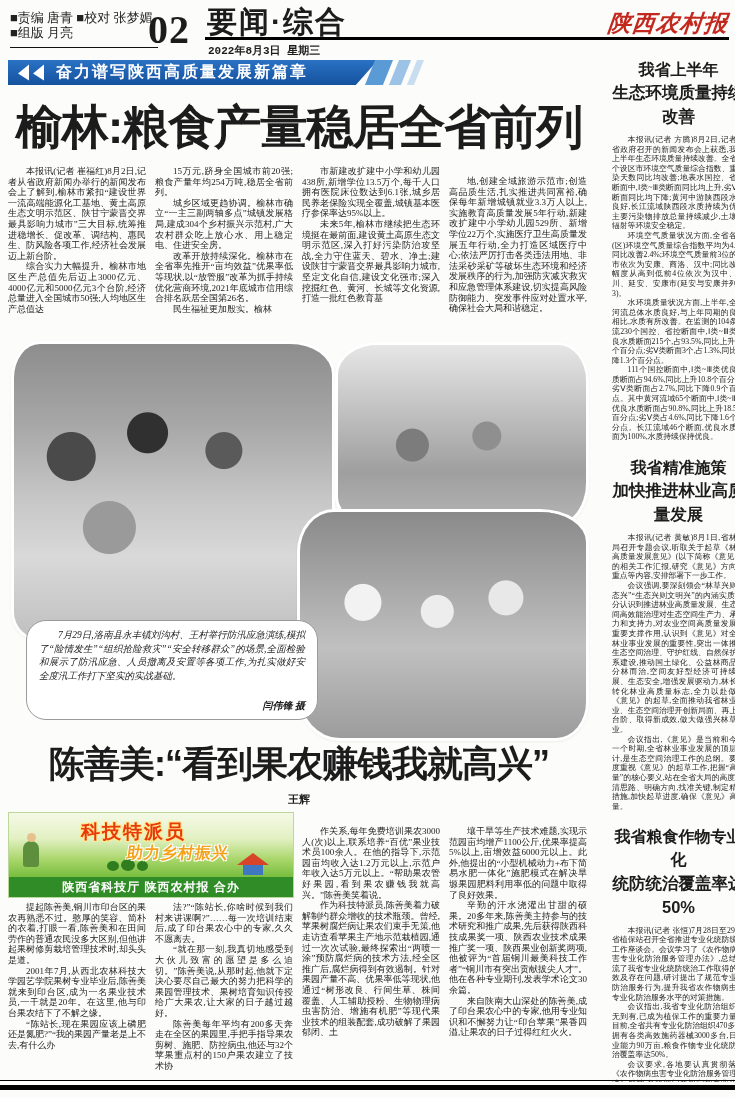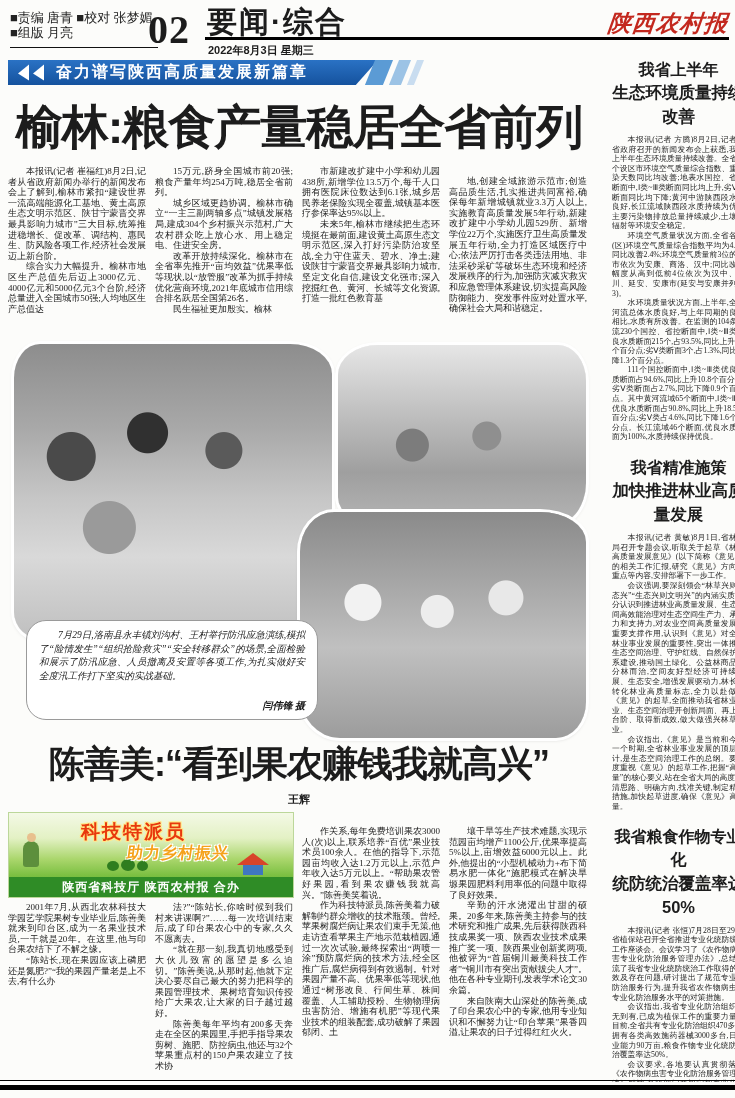--- a/index.html
+++ b/index.html
@@ -8,21 +8,21 @@
     background:#fcfcfa;color:#1c1c1c;
     font-family:"Liberation Serif", serif;
   }
   .abs{position:absolute;}
   
   .credits{left:10px;top:10px;font-size:13px;line-height:15px;color:#222;width:150px;}
   .credits-rule{left:10px;top:47px;width:148px;height:1px;background:#111;}
   .pagenum{left:148px;top:6px;font-size:40px;font-weight:900;font-family:"Liberation Serif",serif;letter-spacing:1px;}
   .section-title{left:207px;top:2px;font-size:30px;font-weight:900;font-family:"Liberation Sans",sans-serif;letter-spacing:2px;}
   .section-rule{left:205px;top:37px;width:524px;height:3px;background:#000;}
-  .issue-date{left:208px;top:43px;font-size:11px;font-weight:bold;font-family:Liberation Sans, sans-serif;}
+  .issue-date{left:208px;top:43px;font-size:11px;font-weight:bold;font-family:Liberation Mono, monospace;}
   .masthead{left:608px;top:8px;font-size:23px;font-weight:900;font-style:italic;
     color:#c3281e;transform:skewX(-6deg);font-family:"Liberation Serif",serif;letter-spacing:1px;}
   
   .banner{left:8px;top:60px;width:450px;height:25px;}
   .banner-bar{position:absolute;left:0;top:0;width:370px;height:25px;background:linear-gradient(180deg,#2a72c4,#15529e);
     clip-path:polygon(0 0,100% 0,94% 100%,0 100%);display:flex;align-items:center;}
   .chevrons{display:flex;gap:4px;margin-left:10px;margin-right:12px;}
   .chev{width:0;height:0;border-top:8px solid transparent;border-bottom:8px solid transparent;border-right:11px solid #fff;transform:skewY(-6deg);}
   .banner-text{color:#fff;font-size:16px;font-weight:900;font-family:"Liberation Sans",sans-serif;letter-spacing:2px;}
   .stripe{position:absolute;top:0;height:25px;transform:skewX(-22deg);}
@@ -166,20 +166,21 @@
   <div class="tree t2"></div>
   <div class="tree t3"></div>
   <div class="house-roof"></div>
   <div class="house-body"></div>
   <div class="promo-title">科技特派员</div>
   <div class="promo-sub">助力乡村振兴</div>
   <div class="promo-footer">陕西省科技厅 陕西农村报 合办</div>
 </div>
 
 <div class="abs col fc1">
+    <p>提起陈善美,铜川市印台区的果农再熟悉不过。憨厚的笑容、简朴的衣着,打眼一看,陈善美和在田间劳作的普通农民没多大区别,但他讲起果树修剪栽培管理技术时,却头头是道。</p>
     <p>2001年7月,从西北农林科技大学园艺学院果树专业毕业后,陈善美就来到印台区,成为一名果业技术员,一干就是20年。在这里,他与印台果农结下了不解之缘。</p>
     <p>“陈站长,现在果园应该上磷肥还是氮肥?”“我的果园产量老是上不去,有什么办</p>
   </div>
 <div class="abs col fc2">
     <p>法?”“陈站长,你啥时候到我们村来讲课啊?”……每一次培训结束后,成了印台果农心中的专家,久久不愿离去。</p>
     <p>“就在那一刻,我真切地感受到大伙儿致富的愿望是多么迫切。”陈善美说,从那时起,他就下定决心要尽自己最大的努力把科学的果园管理技术、果树培育知识传授给广大果农,让大家的日子越过越好。</p>
     <p>陈善美每年平均有200多天奔走在全区的果园里,手把手指导果农剪树、施肥、防控病虫,他还与32个苹果重点村的150户果农建立了技术协</p>
   </div>
 <div class="abs col fc3">
     <p>作关系,每年免费培训果农3000人(次)以上,联系培养“百优”果业技术员100余人。在他的指导下,示范园亩均收入达1.2万元以上,示范户年收入达5万元以上。“帮助果农管好果园,看到果农赚钱我就高兴。”陈善美笑着说。</p>

